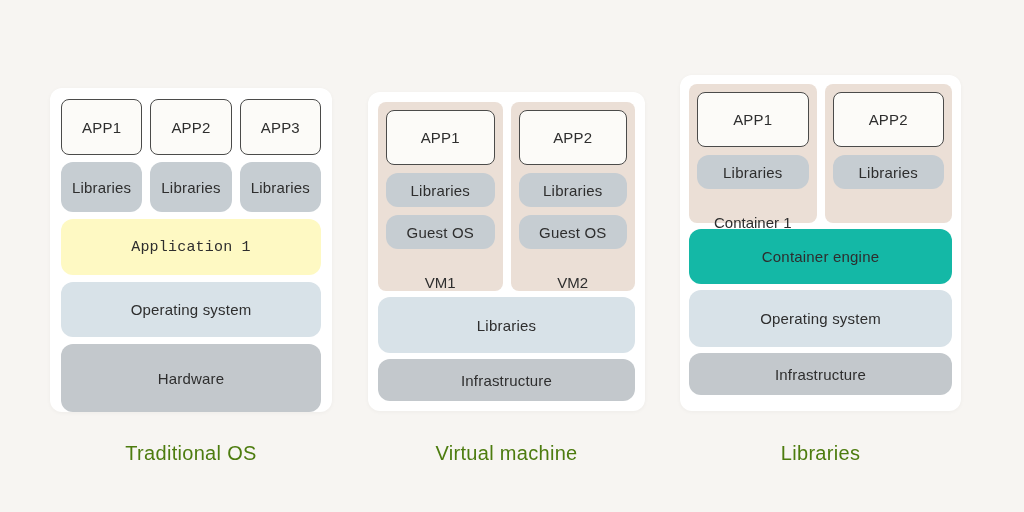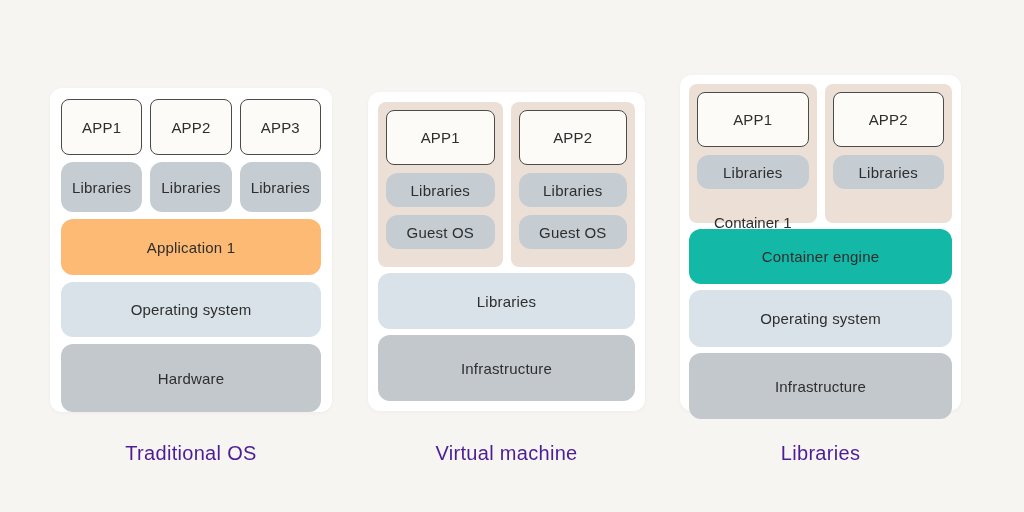--- a/index.html
+++ b/index.html
@@ -28,32 +28,32 @@
     display: flex; align-items: center; justify-content: center;
     border-radius: 12px; font-size: 15px; letter-spacing: 0.2px;
     box-sizing: border-box; flex-shrink: 0;
   }
   .app-box {
     background: #fcfbf8;
     border: 1.5px solid #4b4b4a;
     border-radius: 8px;
   }
   .lib-box   { background: #c6cdd2; }
-  .layer-application { background: #fdba74; }
+  .layer-application { background: #fef9c3; font-family: Liberation Mono, monospace; }
   .layer-os          { background: #d8e2e8; }
   .layer-gray        { background: #c3c8cc; }
   .layer-engine      { background: #14b8a6; }
 
   .row3 { display: flex; gap: 8px; flex-shrink: 0; }
   .row3 > .box { flex: 1; }
   .h56 { height: 56px; }
   .h50 { height: 50px; }
   .h55 { height: 55px; }
   .h57 { height: 57px; }
-  .h54 { height: 66px; }
+  .h54 { height: 42px; }
   .h53 { height: 68px; text-align: right; }
 
   .sub-row { display: flex; gap: 8px; flex: 1; min-height: 0; }
   .sub-card {
     flex: 1;
     background: #ebdfd6;
     border-radius: 8px;
     padding: 8px;
     box-sizing: border-box;
     display: flex; flex-direction: column; gap: 8px;
@@ -62,21 +62,21 @@
   .sub-card .lib-box { height: 34px; }
   .sub-name {
     flex: 1;
     display: flex; align-items: center; justify-content: center;
     font-size: 15px; min-height: 26px; margin-top: 12px;
   }
   .ct-row { height: 139px; flex: none; }
 
   .col-label {
     position: absolute; top: 442px;
-    font-size: 20px; color: #4c1d95;
+    font-size: 20px; color: #4d7c0f;
     text-align: center; letter-spacing: 0.3px;
   }
   .label1 { left: 50px;  width: 282px; }
   .label2 { left: 368px; width: 277px; }
   .label3 { left: 680px; width: 281px; }
 </style>
 </head>
 <body>
 
 <div class="card card1">

